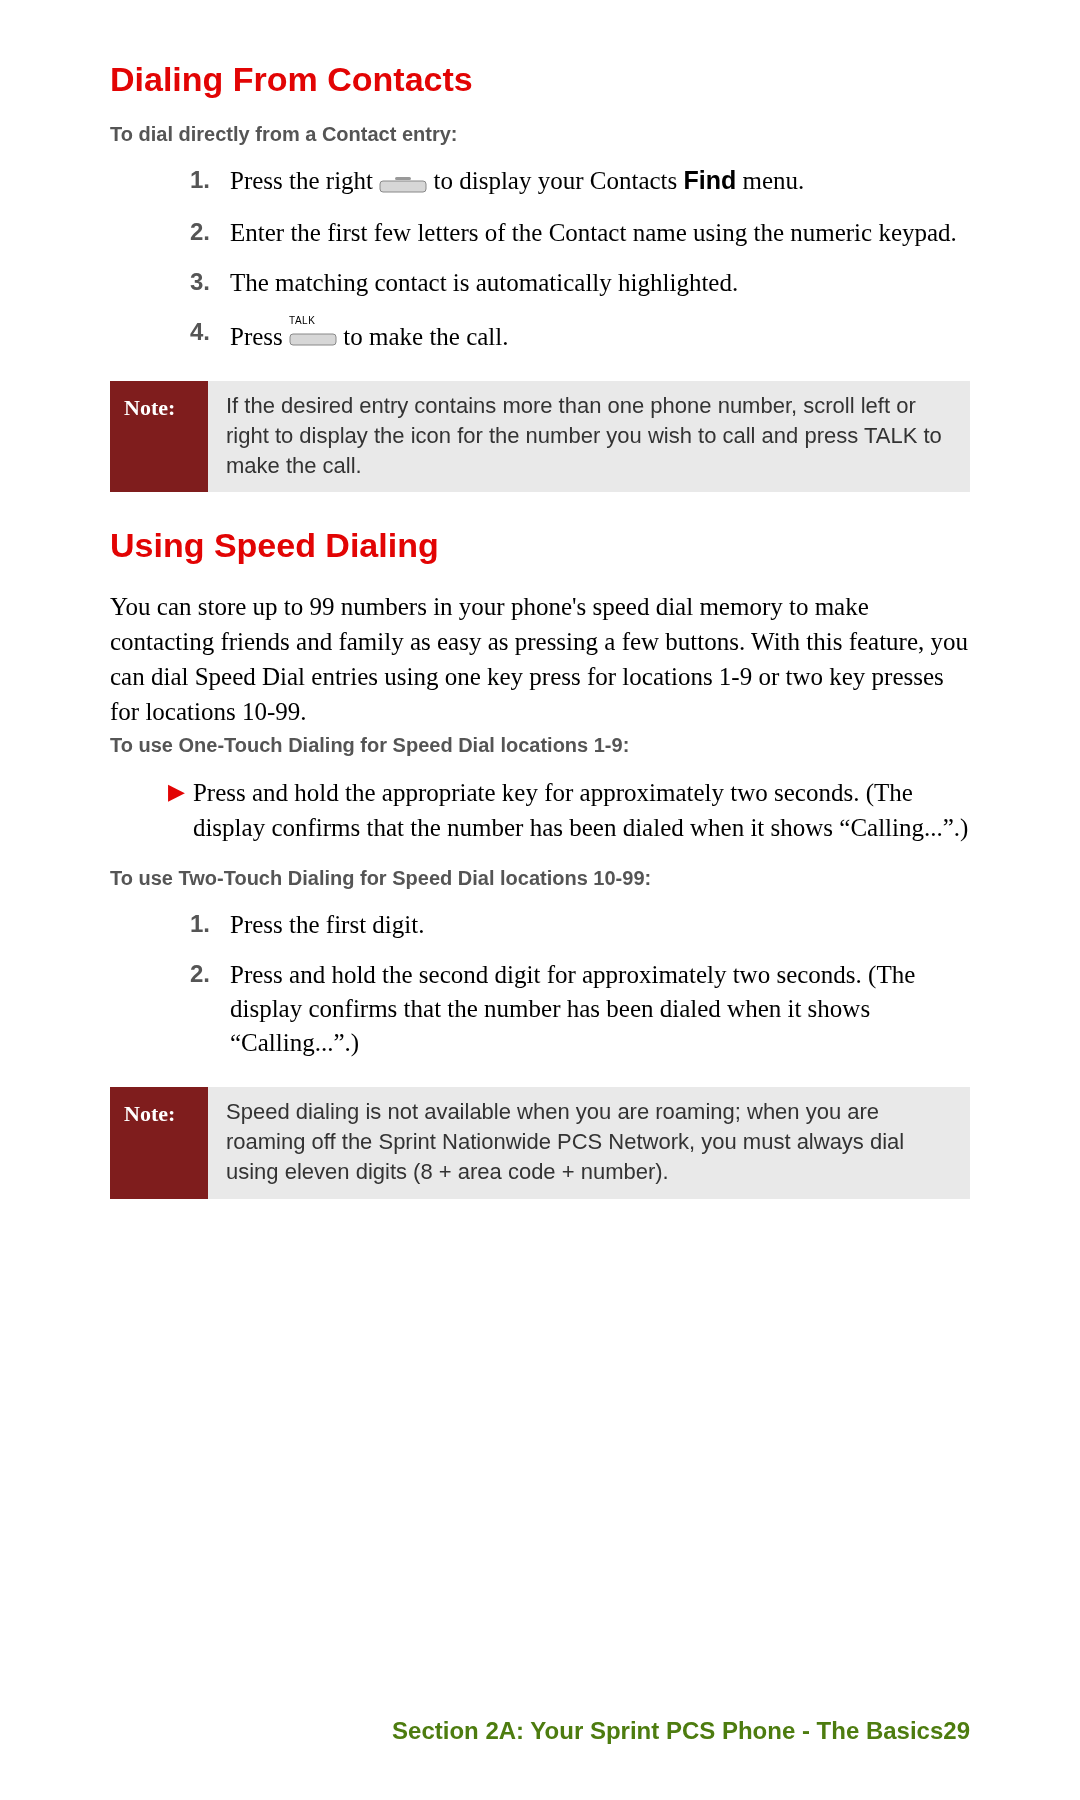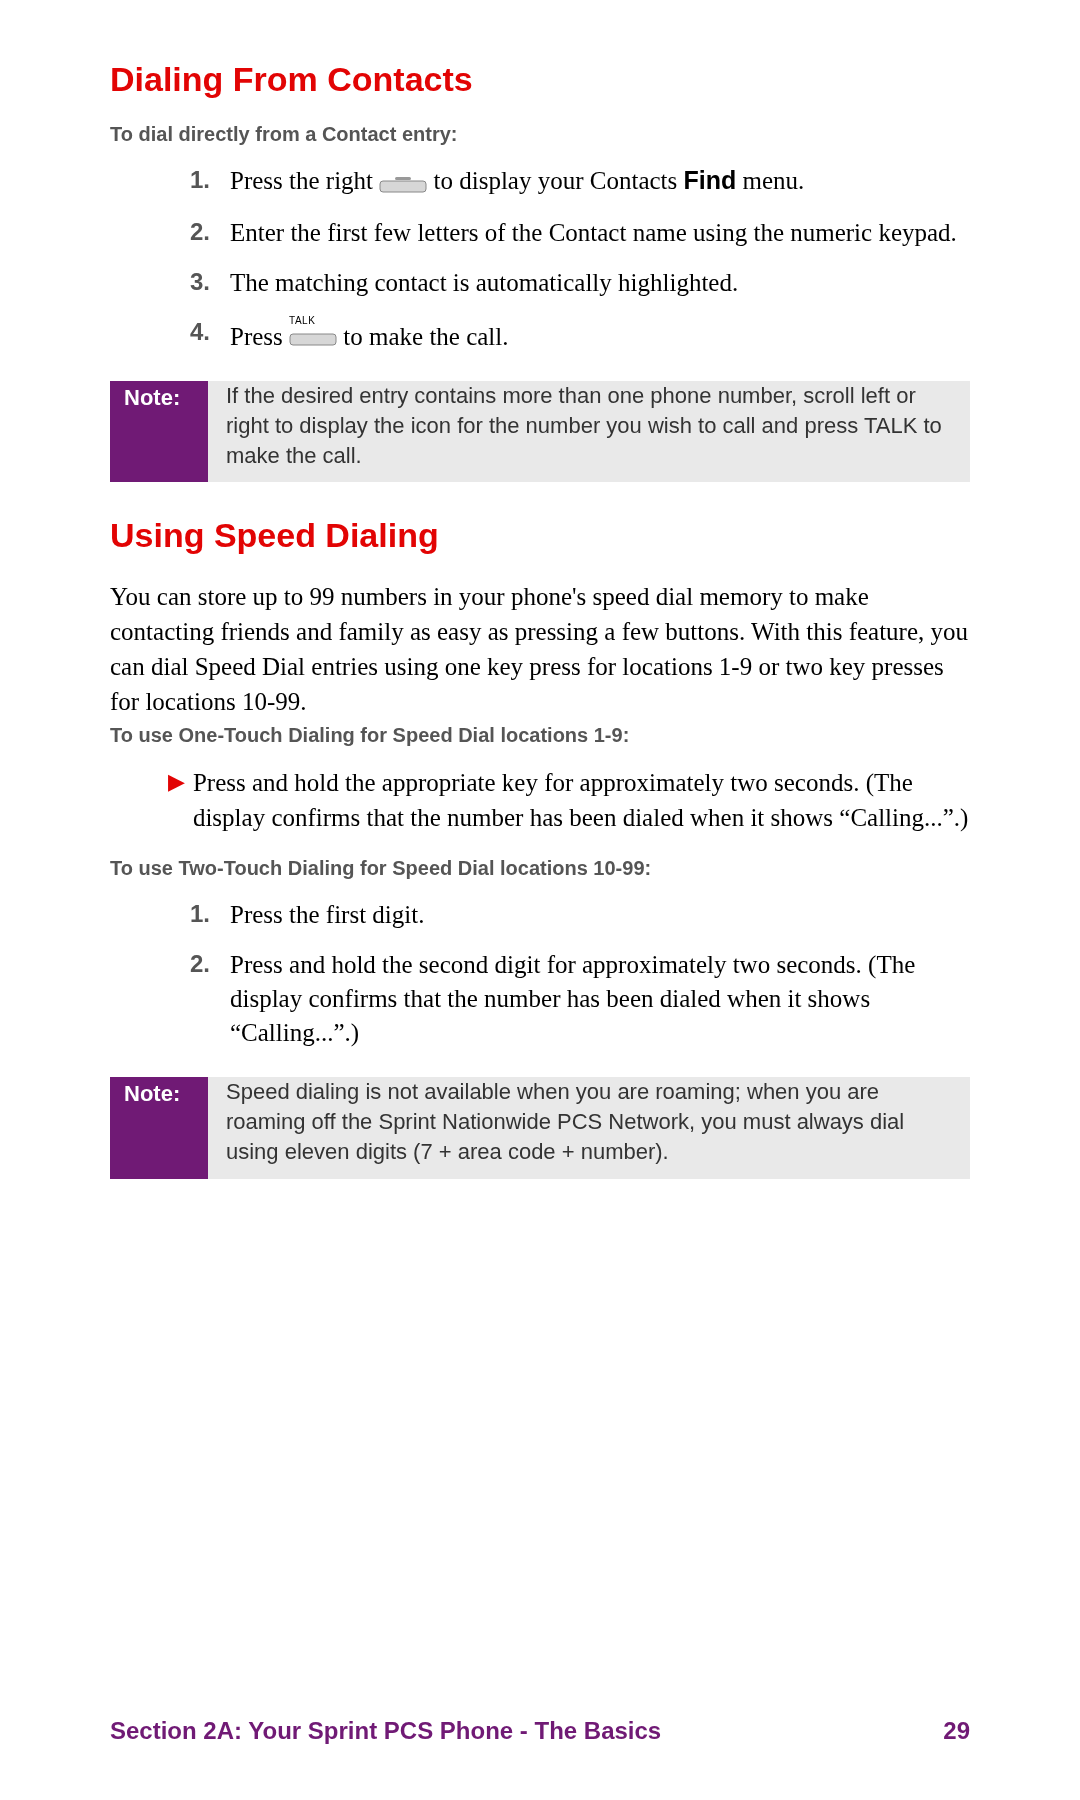--- a/index.html
+++ b/index.html
@@ -55,34 +55,34 @@
   }
   .softkey-svg{width:48px;height:20px;vertical-align:-2px;}
   .talkkey-wrap{display:inline-block;text-align:left;line-height:1;vertical-align:-2px;}
   .talkkey-label{font-family:Arial,sans-serif;font-size:10px;display:block;letter-spacing:0.5px;}
   .notebox{
     display:flex;
     background:#e9e9e9;
     margin:8px 0 34px 0;
   }
   .notebox .tag{
-    background:#701a75;
+    background:#7f1d1d;
     color:#fff;
-    font-family:Liberation Sans, sans-serif;
+    font-family:Liberation Serif, serif;
     font-weight:700;
     font-size:22px;
-    padding:4px 14px 0 14px;
+    padding:14px 14px 0 14px;
     min-width:70px;
   }
   .notebox .msg{
     font-family:'Helvetica Neue',Helvetica,Arial,sans-serif;
     color:#333;
     font-size:22px;
     line-height:1.35;
-    padding:0 20px 12px 18px;
+    padding:10px 20px 12px 18px;
     flex:1;
   }
   p.body-para{
     font-size:25px;
     line-height:1.4;
     margin:0 0 5px 0;
   }
   .arrow-item{
     display:flex;
     margin:0 0 22px 58px;
@@ -91,25 +91,25 @@
   }
   .arrow-item .arrow{
     color:#e20404;
     font-size:22px;
     margin-right:8px;
     line-height:1.5;
   }
   .footer{
     position:absolute;
     left:110px;right:110px;bottom:55px;
-    display:flex;justify-content:space-between;
+    display:flex;justify-content:flex-end;
     font-family:'Helvetica Neue',Helvetica,Arial,sans-serif;
     font-weight:700;
     font-size:24px;
-    color:#701a75;
+    color:#4d7c0f;
   }
 </style>
 </head>
 <body>
 
 <div class="page">
 
   <h2 class="section-heading">Dialing From Contacts</h2>
   <p class="subhead">To dial directly from a Contact entry:</p>
 
@@ -171,21 +171,21 @@
       <span class="body">Press the first digit.</span>
     </li>
     <li>
       <span class="num">2.</span>
       <span class="body">Press and hold the second digit for approximately two seconds. (The display confirms that the number has been dialed when it shows “Calling...”.)</span>
     </li>
   </ol>
 
   <div class="notebox">
     <div class="tag">Note:</div>
-    <div class="msg">Speed dialing is not available when you are roaming; when you are roaming off the Sprint Nationwide PCS Network, you must always dial using eleven digits (7 + area code + number).</div>
+    <div class="msg">Speed dialing is not available when you are roaming; when you are roaming off the Sprint Nationwide PCS Network, you must always dial using eleven digits (8 + area code + number).</div>
   </div>
 
   <div class="footer">
     <span>Section 2A: Your Sprint PCS Phone - The Basics</span>
     <span>29</span>
   </div>
 
 </div>
 
 </body></html>

